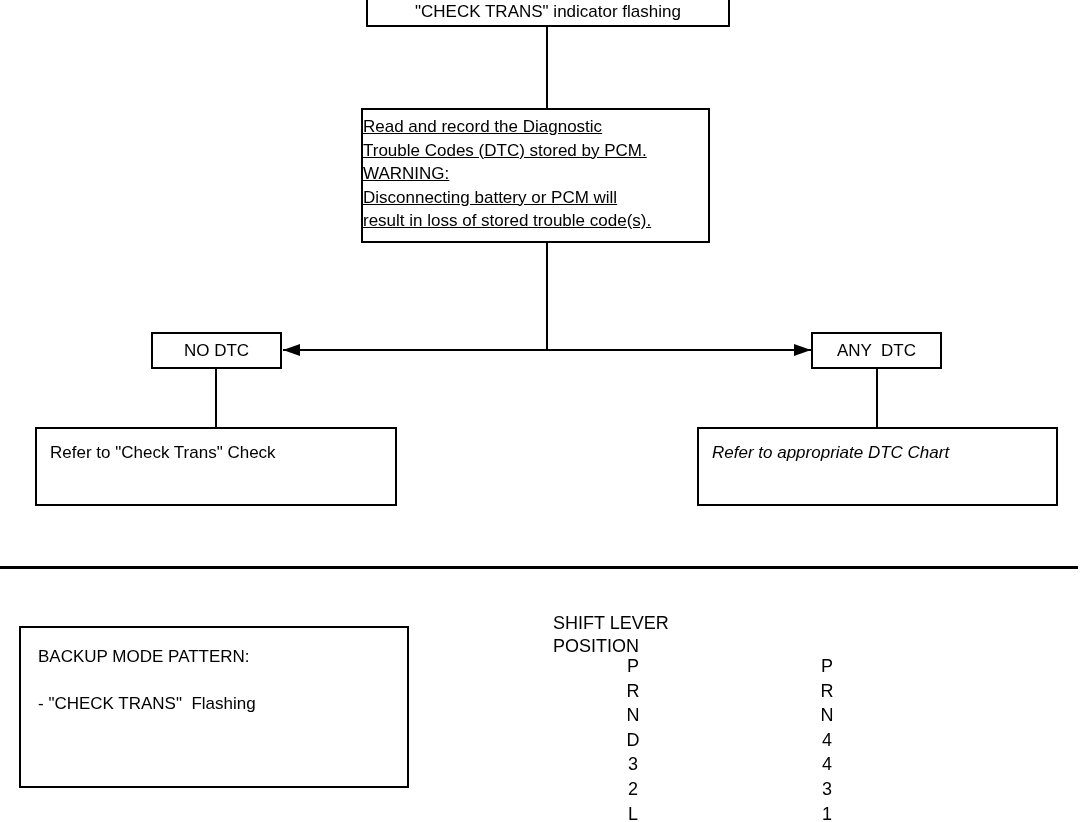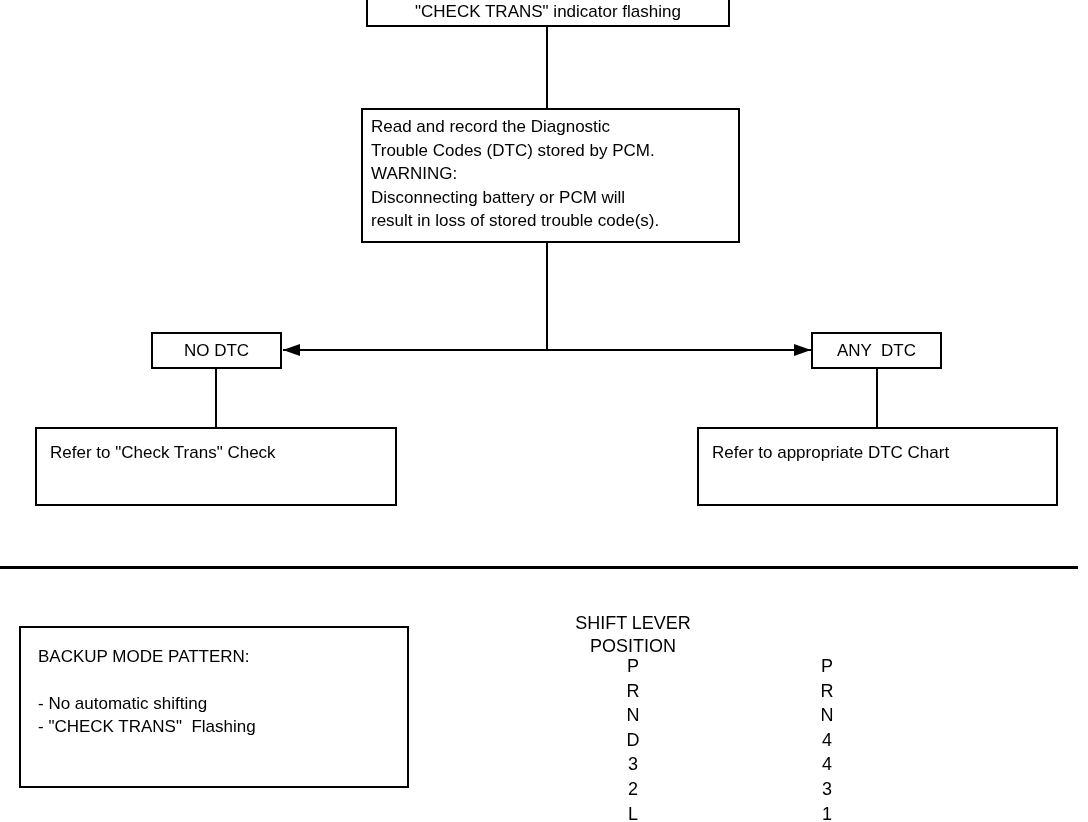--- a/index.html
+++ b/index.html
@@ -26,25 +26,25 @@
     display: flex;
     align-items: center;
     justify-content: center;
     text-align: center;
   }
 
   .multiline { white-space: pre-line; }
   .keep-spaces { white-space: pre; }
 
   .start-box   { left: 366px; top: -12px; width: 364px; height: 39px; padding-top: 8px; }
-  .read-box    { left: 361px; top: 108px; width: 379px; height: 135px; padding: 5px 8px; }
+  .read-box    { left: 361px; top: 108px; width: 349px; height: 135px; padding: 5px 0; text-decoration: underline; }
   .no-dtc-box  { left: 151px; top: 332px; width: 131px; height: 37px; }
   .any-dtc-box { left: 811px; top: 332px; width: 131px; height: 37px; }
   .left-result-box  { left: 35px;  top: 427px; width: 362px; height: 79px; padding: 12px 13px; }
-  .right-result-box { left: 697px; top: 427px; width: 361px; height: 79px; padding: 12px 13px; }
+  .right-result-box { left: 697px; top: 427px; width: 361px; height: 79px; padding: 12px 13px; font-style: italic; }
 
   .vline { position: absolute; width: 2px; background: #000; }
   .v1 { left: 546px; top: 25px;  height: 84px; }
   .v2 { left: 546px; top: 243px; height: 107px; }
   .v3 { left: 215px; top: 369px; height: 58px; }
   .v4 { left: 876px; top: 369px; height: 58px; }
 
   .h-arrow-line { position: absolute; left: 283px; top: 349px; width: 528px; height: 2px; background: #000; }
   .arrowhead { position: absolute; width: 0; height: 0; top: 344px; border-top: 6px solid transparent; border-bottom: 6px solid transparent; }
   .arrowhead.left  { left: 283px; border-right: 17px solid #000; }
@@ -53,21 +53,20 @@
   .divider { position: absolute; left: 0; top: 566px; width: 1078px; height: 3px; background: #000; }
 
   .backup-box { left: 19px; top: 626px; width: 390px; height: 162px; padding: 17px 17px 12px 17px; }
   .backup-title { font-size: 17px; line-height: 23px; }
   .backup-items { margin-top: 24px; }
   .backup-item { font-size: 17px; line-height: 23px; white-space: pre; }
 
   .col-header {
     position: absolute;
     width: 160px;
-    text-align: center;
     font-size: 18px;
     line-height: 23px;
     white-space: pre-line;
   }
   .shift-header { left: 553px; top: 612px; }
   .gear-header  { left: 747px; top: 608px; }
 
   .col-rows { position: absolute; width: 160px; text-align: center; }
   .shift-rows { left: 553px; top: 654px; }
   .gear-rows  { left: 747px; top: 654px; }
@@ -112,21 +111,20 @@
   <div class="arrowhead left"></div>
   <div class="arrowhead right"></div>
   <div class="vline v3"></div>
   <div class="vline v4"></div>
 
   <div class="divider"></div>
 
   <div class="fbox backup-box">
     <div class="backup-title">BACKUP MODE PATTERN:</div>
     <div class="backup-items">
-      <div class="backup-item">- No automatic shifting</div>
       <div class="backup-item">- "CHECK TRANS"  Flashing</div>
     </div>
   </div>
 
   <div class="col-header shift-header">SHIFT LEVER
 POSITION</div>
 
   <div class="col-rows shift-rows">
     <div class="col-row">P</div>
     <div class="col-row">R</div>

